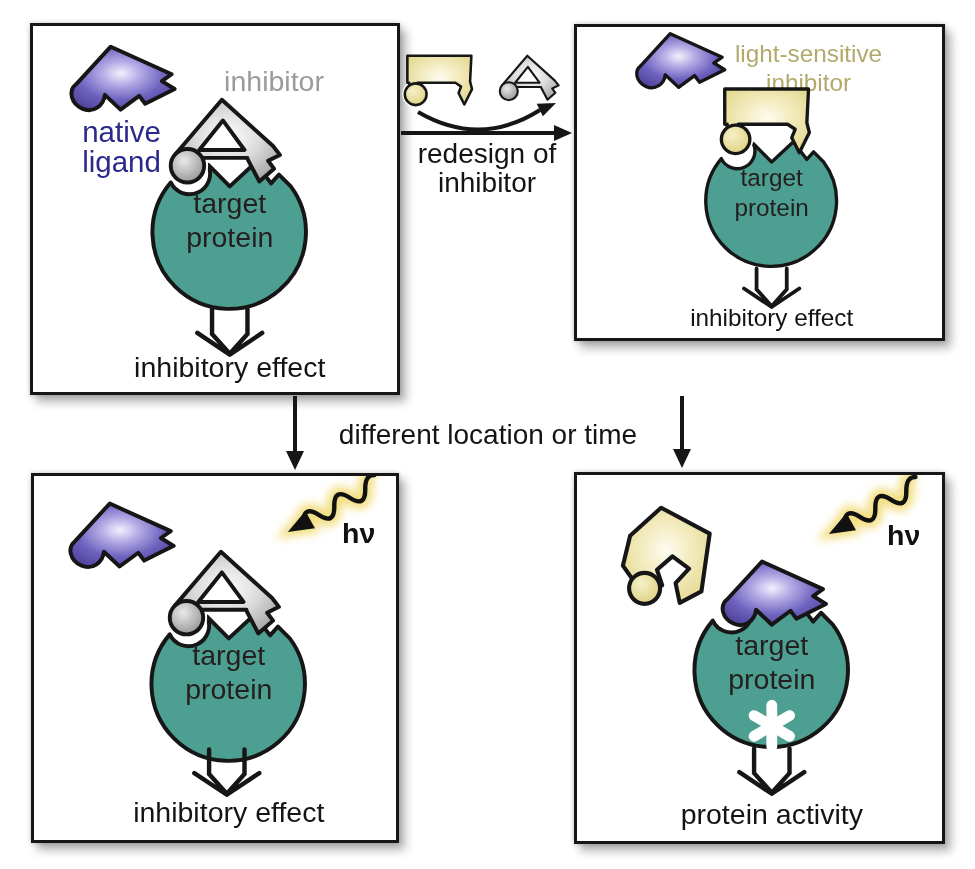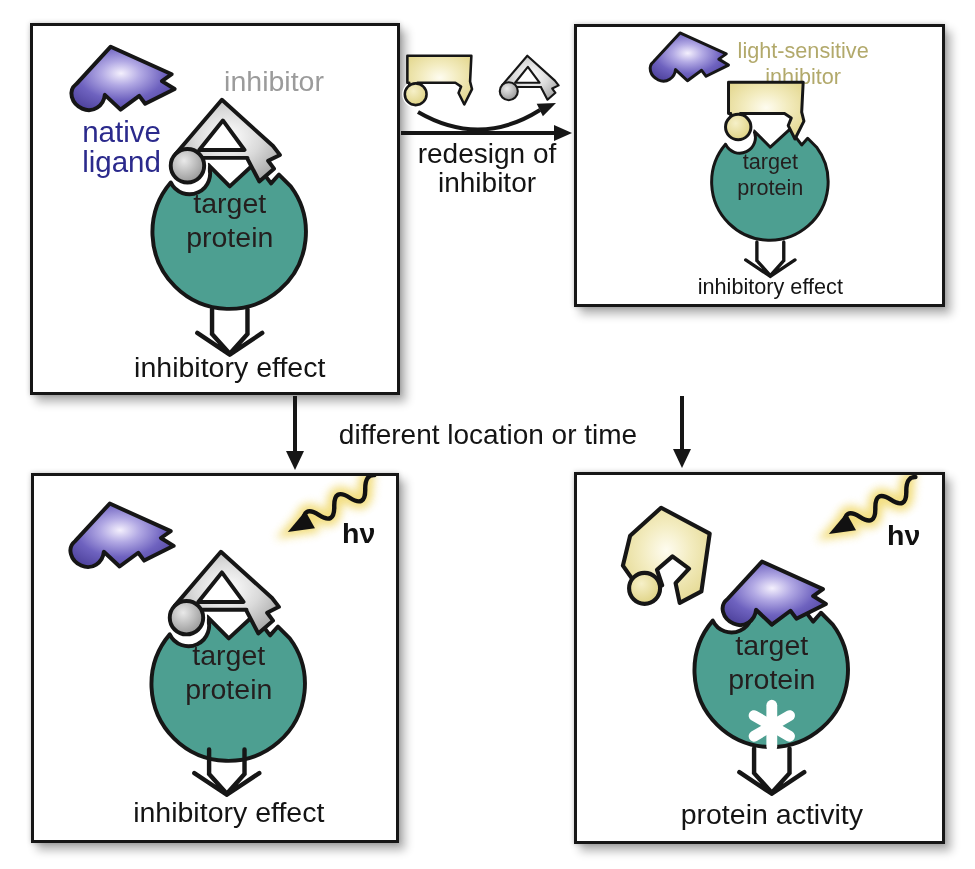--- a/index.html
+++ b/index.html
@@ -113,21 +113,21 @@
       <text x="245" y="66" class="graylbl">inhibitor</text>
       <use href="#protein" transform="translate(200,209)"></use>
       <use href="#grayClamp" transform="translate(131,68)"></use>
       <text x="200" y="190" class="ptxt">target</text>
       <text x="200" y="225" class="ptxt">protein</text>
       <use href="#dblArrow" transform="translate(200,288)"></use>
       <text x="200" y="357" class="effect">inhibitory effect</text>
     </svg>
   </div>
 
-  <div class="panel" style="left:574px;top:24px;width:371px;height:283px;">
+  <div class="panel" style="left:574px;top:24px;width:371px;height:317px;">
     <svg viewBox="0 0 371 371">
       <use href="#ligand" transform="translate(27,5)"></use>
       <text x="244" y="42" class="olive">light-sensitive</text>
       <text x="244" y="76" class="olive">inhibitor</text>
       <use href="#protein" transform="translate(200,207)"></use>
       <use href="#yellowClamp" transform="translate(120,68)"></use>
       <text x="200" y="190" class="ptxt">target</text>
       <text x="200" y="225" class="ptxt">protein</text>
       <use href="#dblArrow" transform="translate(200,288)"></use>
       <text x="200" y="357" class="effect">inhibitory effect</text>

